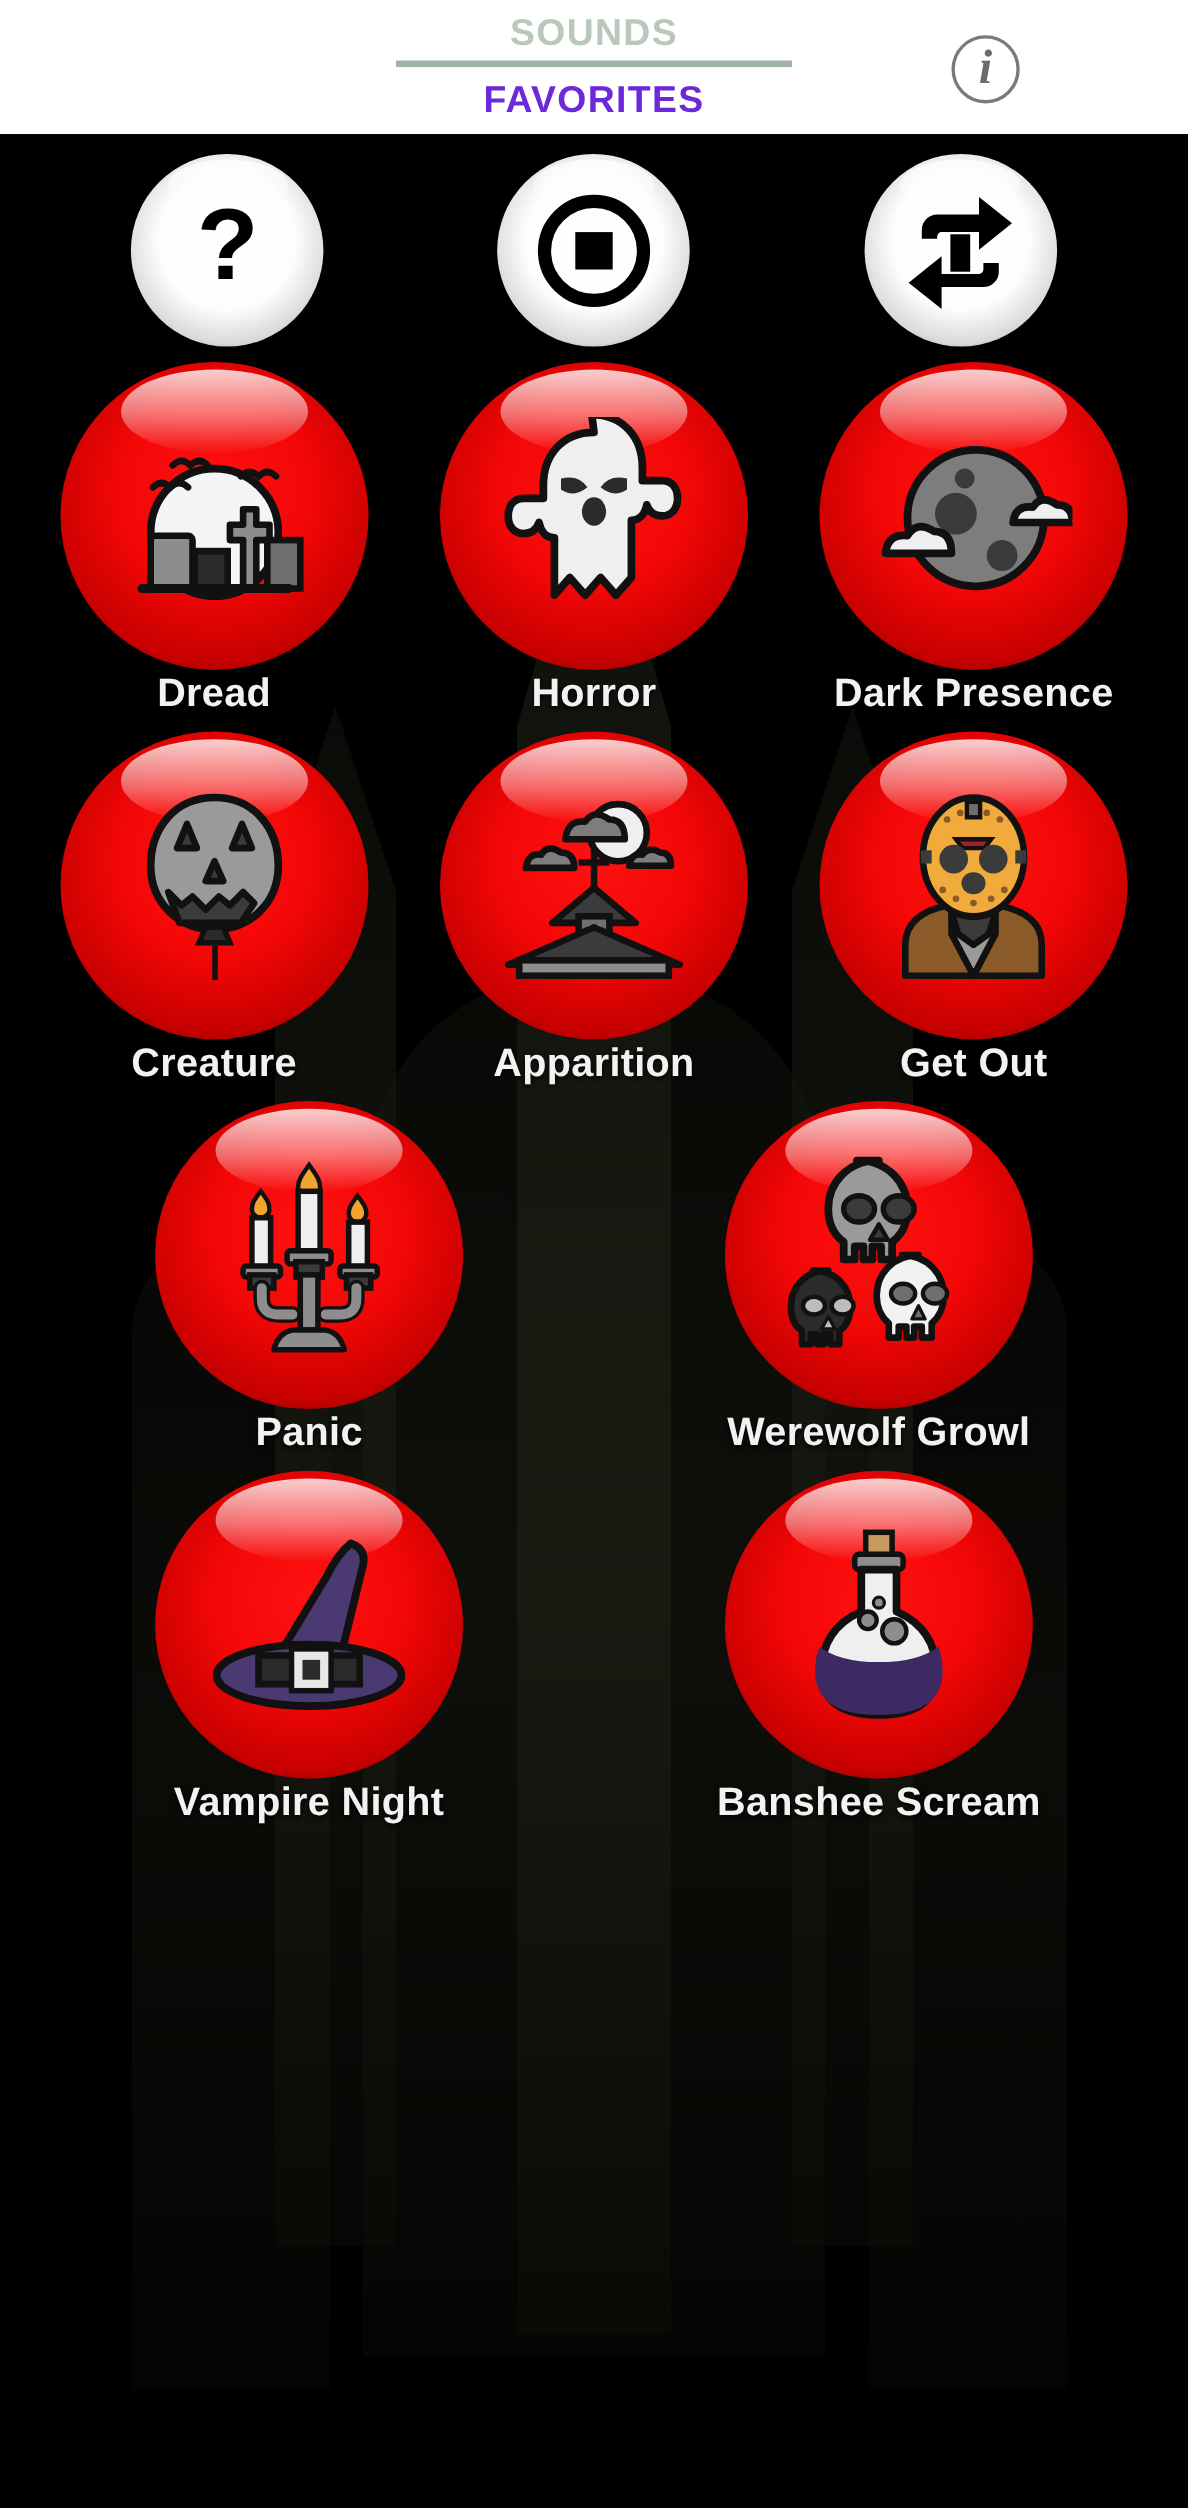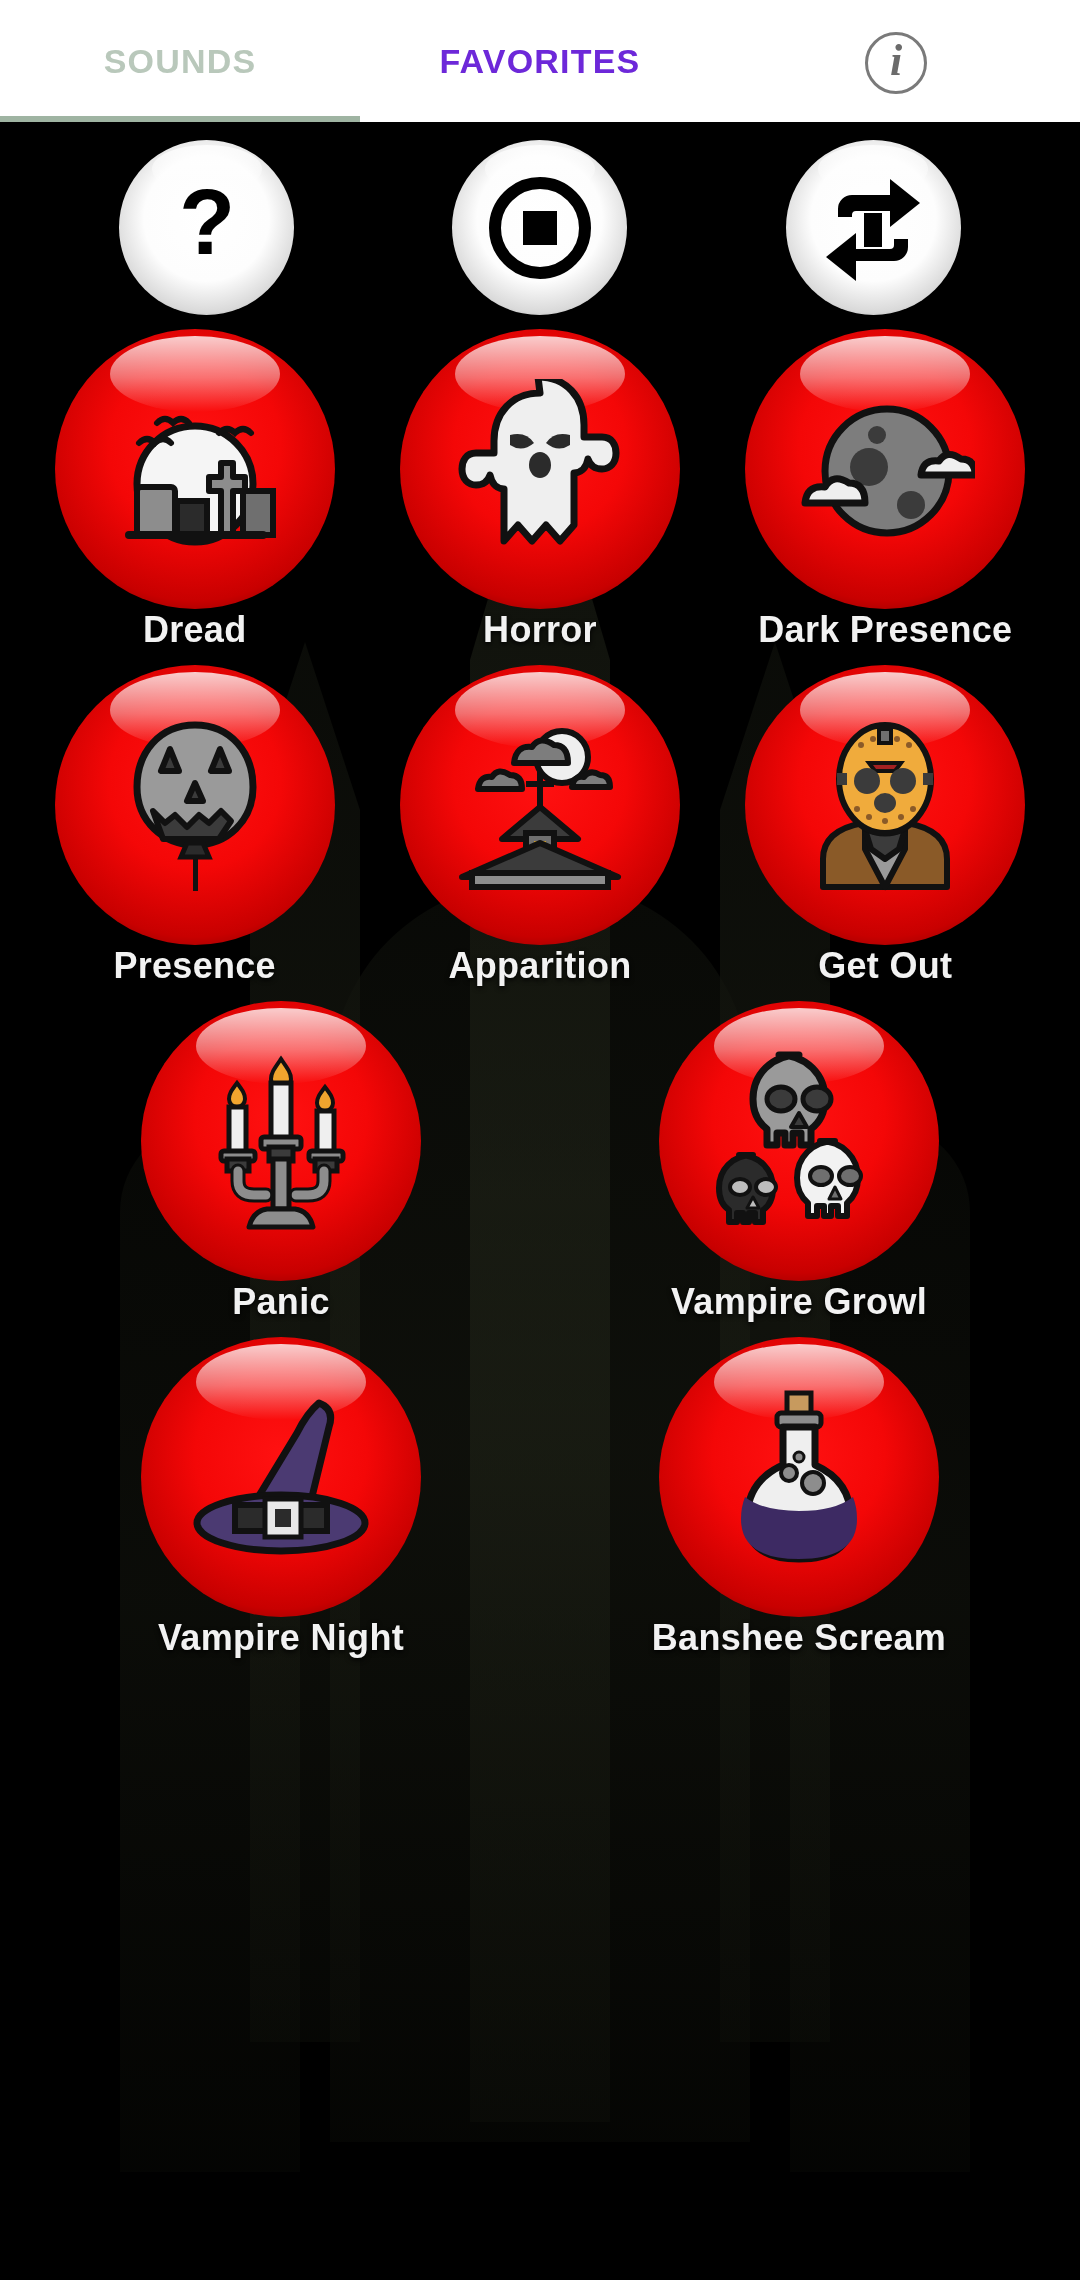--- a/index.html
+++ b/index.html
@@ -8,21 +8,21 @@
     background:#000;
     font-family:"Liberation Sans", sans-serif;
     overflow:hidden;
   }
 
   
   .tabbar{
     position:relative;
     width:1080px; height:122px;
     background:#ffffff;
-    display:flex; align-items:center;
+    display:flex; align-items:center;flex-direction:column;
   }
   .tab{
     height:122px;
     display:flex; align-items:center; justify-content:center;
     font-size:34px; font-weight:700; letter-spacing:1.2px;
     position:relative;
   }
   .tab-sounds{ width:360px; color:#b9c8bb; }
   .tab-favorites{ width:360px; color:#6d28d9; }
   .tab-underline{
@@ -246,21 +246,21 @@
               <path d="M90 10 c-36 0-58 28-58 62 c0 34 26 58 58 58 c32 0 58-24 58-58 c0-34-22-62-58-62 Z" fill="#9a9a9a" stroke="#111" stroke-width="7"></path>
               <path d="M82 128 h16 l6 14 h-28 Z" fill="#2b2b2b" stroke="#111" stroke-width="5"></path>
               <rect x="88" y="142" width="5" height="34" fill="#111"></rect>
               <path d="M56 56 l18 0 l-9-22 Z" fill="#3b3b3b" stroke="#111" stroke-width="6" stroke-linejoin="round"></path>
               <path d="M106 56 l18 0 l-9-22 Z" fill="#3b3b3b" stroke="#111" stroke-width="6" stroke-linejoin="round"></path>
               <path d="M82 86 h16 l-8-18 Z" fill="#3b3b3b" stroke="#111" stroke-width="6" stroke-linejoin="round"></path>
               <path d="M48 96 l12 12 l10-8 l12 12 l12-12 l10 8 l12-12 l10 10 l-12 18 h-56 Z" fill="#3b3b3b" stroke="#111" stroke-width="6" stroke-linejoin="round"></path>
             </svg>
           </div>
         </div>
-        <div class="label">Presence</div>
+        <div class="label">Creature</div>
       </div>
 
       <div class="cell">
         <div class="orb orb-red">
           <div class="glyph">
             <svg width="180" height="180" viewBox="0 0 180 180">
               <circle cx="112" cy="42" r="26" fill="#efefef" stroke="#111" stroke-width="6"></circle>
               <path d="M64 48 q2-18 18-16 q8-12 22-2 q14 0 14 18 h-54 Z" fill="#7d7d7d" stroke="#111" stroke-width="6" stroke-linejoin="round"></path>
               <path d="M28 74 q2-14 14-12 q6-10 18-2 q12 0 12 14 h-44 Z" fill="#7d7d7d" stroke="#111" stroke-width="6" stroke-linejoin="round"></path>
               <path d="M122 72 q2-12 12-10 q6-8 16-2 q10 0 10 12 h-38 Z" fill="#7d7d7d" stroke="#111" stroke-width="6" stroke-linejoin="round"></path>
@@ -361,21 +361,21 @@
               </g>
               <g stroke="#111" stroke-width="6" stroke-linejoin="round">
                 <path d="M126 90 c-23 0-38 17-38 37 c0 11 5 20 11 25 v13 h9 v-10 h7 v10 h7 v-10 h7 v10 h9 v-13 c6-5 11-14 11-25 c0-20-15-37-38-37 Z" fill="#f2f2f2"></path>
                 <ellipse cx="112" cy="125" rx="11" ry="9" fill="#6f6f6f" stroke-width="4"></ellipse>
                 <ellipse cx="141" cy="125" rx="11" ry="9" fill="#6f6f6f" stroke-width="4"></ellipse>
                 <path d="M126 136 l6 12 h-12 Z" fill="#6f6f6f" stroke-width="3"></path>
               </g>
             </svg>
           </div>
         </div>
-        <div class="label">Vampire Growl</div>
+        <div class="label">Werewolf Growl</div>
       </div>
 
     </div>
 
     <div class="row">
 
       <div class="cell">
         <div class="orb orb-red">
           <div class="glyph">
             <svg width="180" height="180" viewBox="0 0 180 180">

